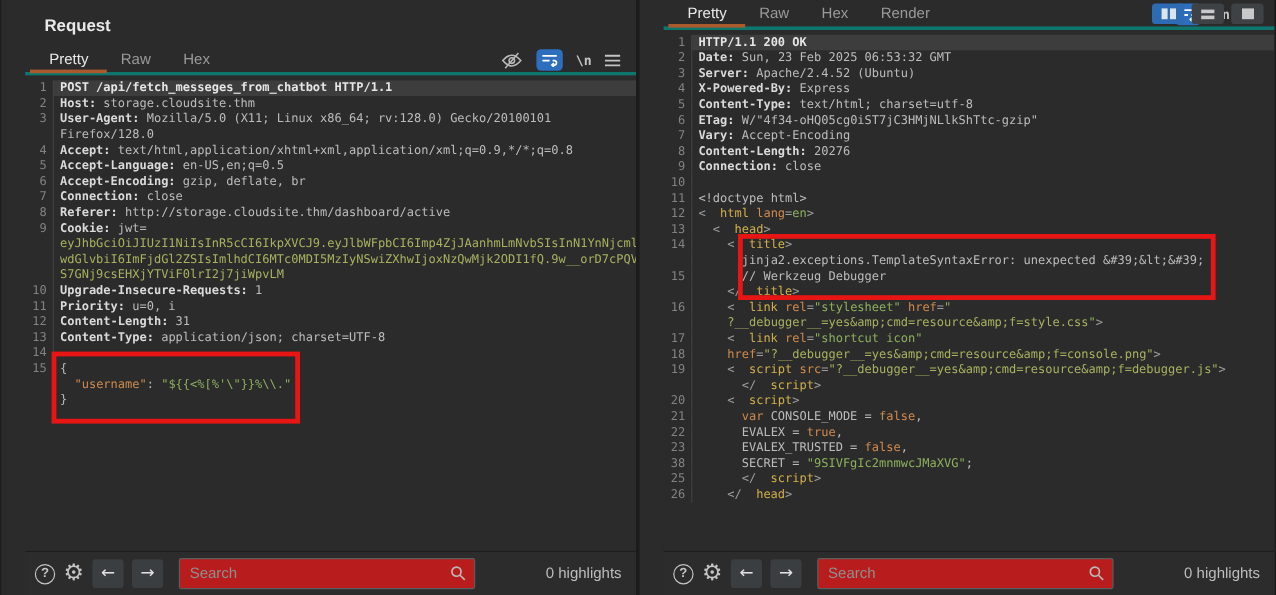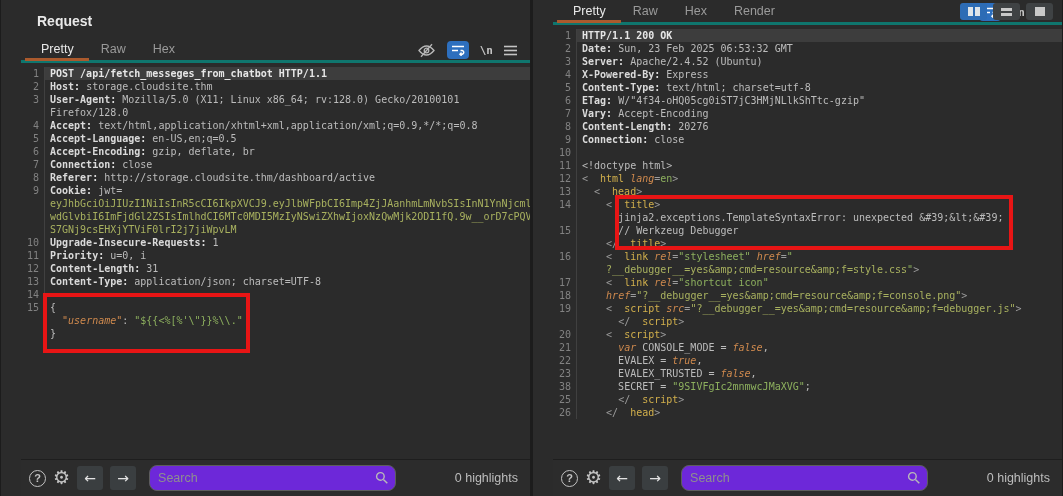--- a/index.html
+++ b/index.html
@@ -24,42 +24,42 @@
   .line { display:flex; height:13px; }
   .ln { flex:none; width:23px; text-align:right; padding-right:5px; color:#828282;
         font-family:"DejaVu Sans Mono",monospace; font-size:10px; line-height:13px; }
   .code { flex:1; border-left:1px solid #404040; padding-left:5px; white-space:pre;
           font-family:"DejaVu Sans Mono",monospace; font-size:10px; line-height:13px; color:#bcbcbc; }
   .line.hl .code { background:#3d3d3d; }
   .s-w { color:#e6e6e6; font-weight:bold; }
   .s-h { color:#dadada; font-weight:bold; }
   .s-p { color:#bcbcbc; }
   .s-o { color:#a8b15f; }
-  .s-a { color:#d08a4e;font-style:italic; }
+  .s-a { color:#d08a4e; }
   .s-g { color:#8db05e; }
   .s-t { color:#d1af4c;margin-left:12px; }
   .s-u { color:#9c9c9c; }
 
   .annot { position:absolute; border:4px solid #e81515; pointer-events:none; }
   .annot-req { left:22px; top:230px; width:207px; height:60px; }
   .annot-res { left:62px; top:170px; width:398px; height:55px; }
 
   .searchbar { height:37px; border-top:1px solid #1e1e1e; background:#2c2c2c;
                display:flex; align-items:center; padding:0 12px 0 8px; gap:7px; }
   .help-icon { width:17px; height:17px; border:1.5px solid #c3c3c3; border-radius:50%;
                color:#c3c3c3; font-size:11px; font-weight:bold; display:flex;
                align-items:center; justify-content:center; flex:none; }
   .gear-icon { font-family:"DejaVu Sans",sans-serif; font-size:19px; color:#c3c3c3;
                line-height:17px; flex:none; margin-top:-2px; }
   .nav-btn { width:26px; height:24px; background:#3a3e40; border:none; border-radius:3px;
              color:#e2e2e2; font-size:14px; font-family:"DejaVu Sans",sans-serif;
              display:flex; align-items:center; justify-content:center; padding:0; flex:none; }
   .searchbox { position:relative; flex:1; margin-left:6px; }
-  .searchbox input { width:100%; height:26px; background:#6d28d9; border:1px solid #5d5d5d;
-                     border-radius:8px; color:#bdbdbd; font-size:12.5px; padding:0 26px 0 8px;
+  .searchbox input { width:100%; height:26px; background:#b91c1c; border:1px solid #5d5d5d;
+                     border-radius:2px; color:#bdbdbd; font-size:12.5px; padding:0 26px 0 8px;
                      font-family:"Liberation Sans",sans-serif; outline:none; }
   .searchbox input::placeholder { color:#8f8f8f; }
   .searchbox svg { position:absolute; right:7px; top:6px; }
   .highlights { color:#bdbdbd; font-size:12.5px; flex:none; padding-left:4px;margin-left:48px; }
 
   .layout-btns { position:absolute; top:3px; right:10px; display:flex; gap:6px; z-index:5; }
   .lb { width:27px; height:17px; border:none; border-radius:3px; background:#3f4244;
         display:flex; align-items:center; justify-content:center; gap:2px; padding:0; }
   .lb.active { background:#2d6cb5; }
   .lb .vbar { width:5px; height:9px; background:#dde4ea; display:block; }

